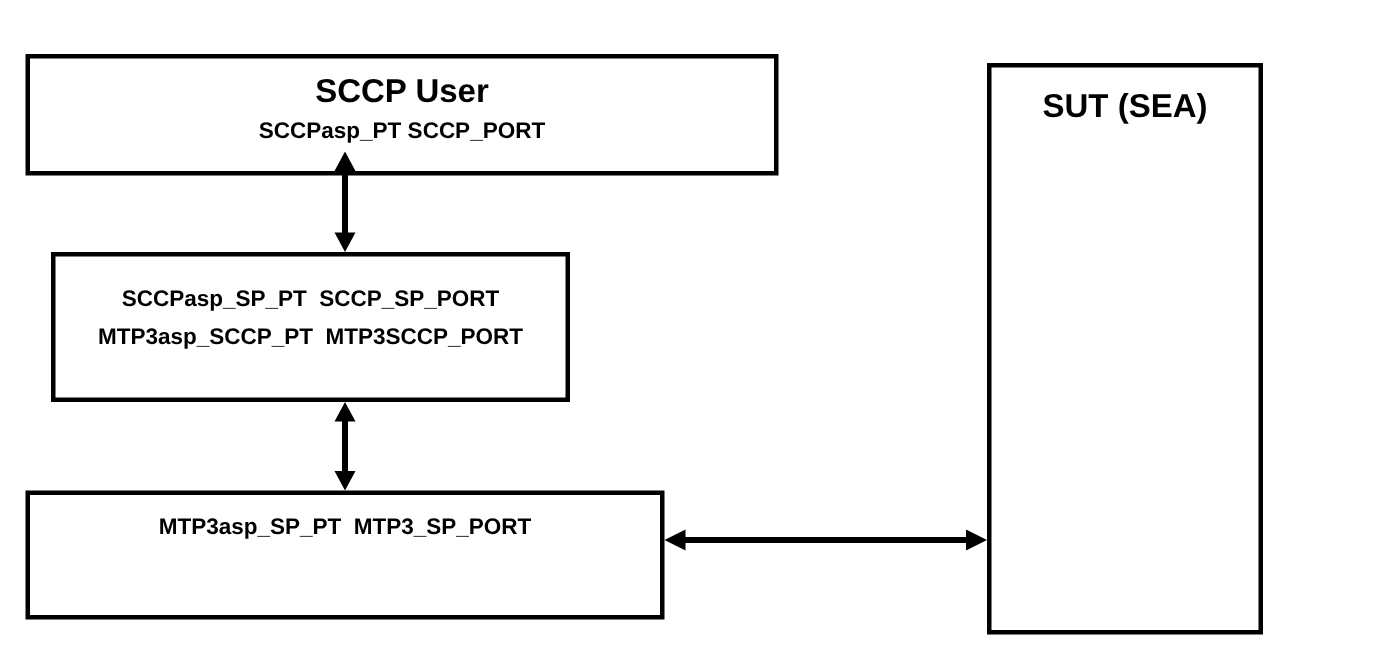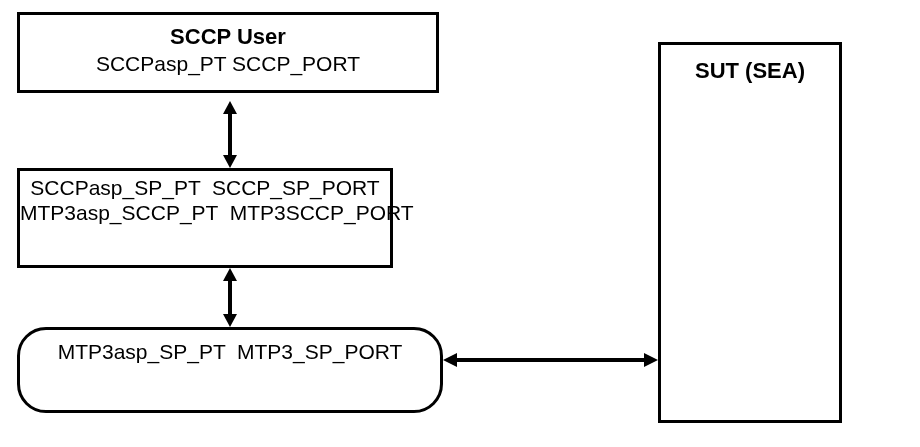--- a/index.html
+++ b/index.html
@@ -23,28 +23,28 @@
     background: #ffffff;
     text-align: center;
   }
   .block-title {
     font-size: 22px;
     font-weight: bold;
     line-height: 28px;
     white-space: pre;
   }
   .block-ports {
-    font-size: 21px;
-    font-weight: normal;
+    font-size: 15px;
+    font-weight: bold;
     line-height: 25px;
     white-space: pre;
   }
-  #box-sccp-user   { left: 17px;  top: 12px;  width: 422px; height: 81px;  padding-top: 8px; }
-  #box-sccp        { left: 17px;  top: 168px; width: 376px; height: 100px; padding-top: 4px; }
-  #box-system-mtp3 { left: 17px;  top: 327px; width: 426px; height: 86px;  padding-top: 9px; border-radius: 29px; }
+  #box-sccp-user   { left: 17px;  top: 36px;  width: 502px; height: 81px;  padding-top: 8px; }
+  #box-sccp        { left: 34px;  top: 168px; width: 346px; height: 100px; padding-top: 16px; }
+  #box-system-mtp3 { left: 17px;  top: 327px; width: 426px; height: 86px;  padding-top: 9px; }
   #box-sut         { left: 658px; top: 42px;  width: 184px; height: 381px; padding-top: 12px; }
   .arrow {
     position: absolute;
     display: block;
   }
   #arrow-sccpuser-sccp { left: 220px; top: 101px; }
   #arrow-sccp-mtp3     { left: 220px; top: 268px; }
   #arrow-mtp3-sut      { left: 443px; top: 350px; }
 </style>
 </head>

